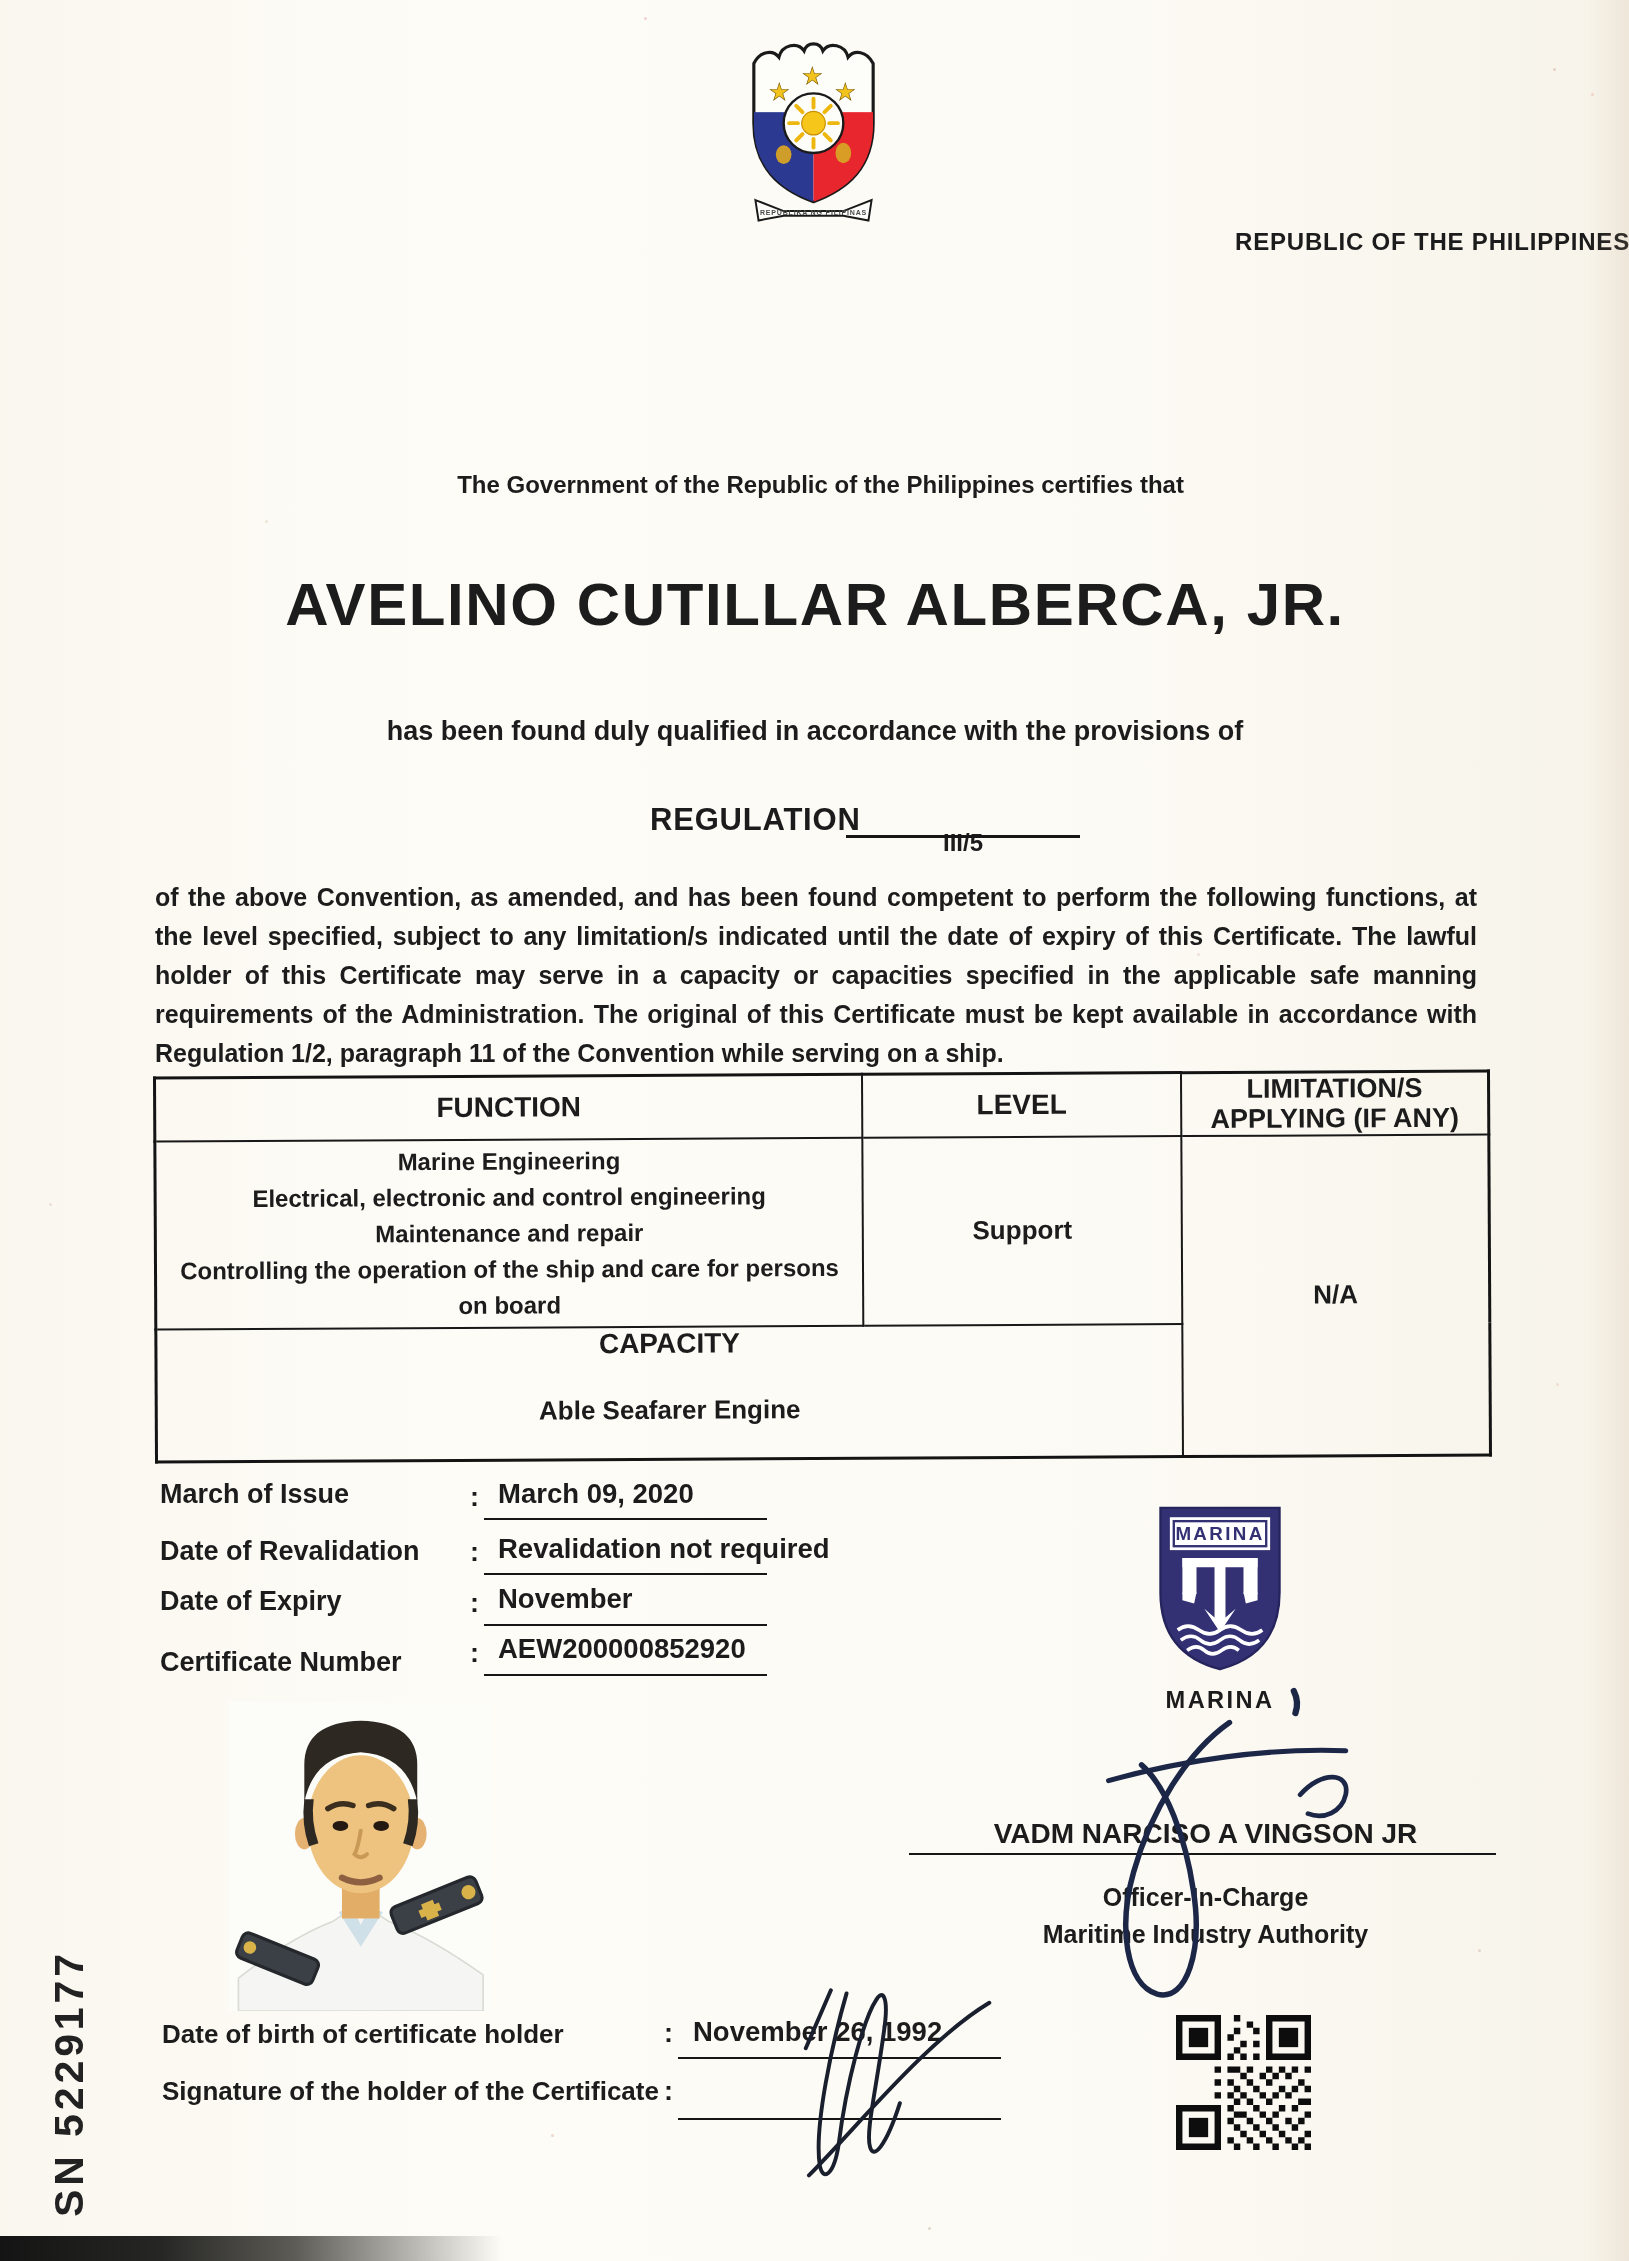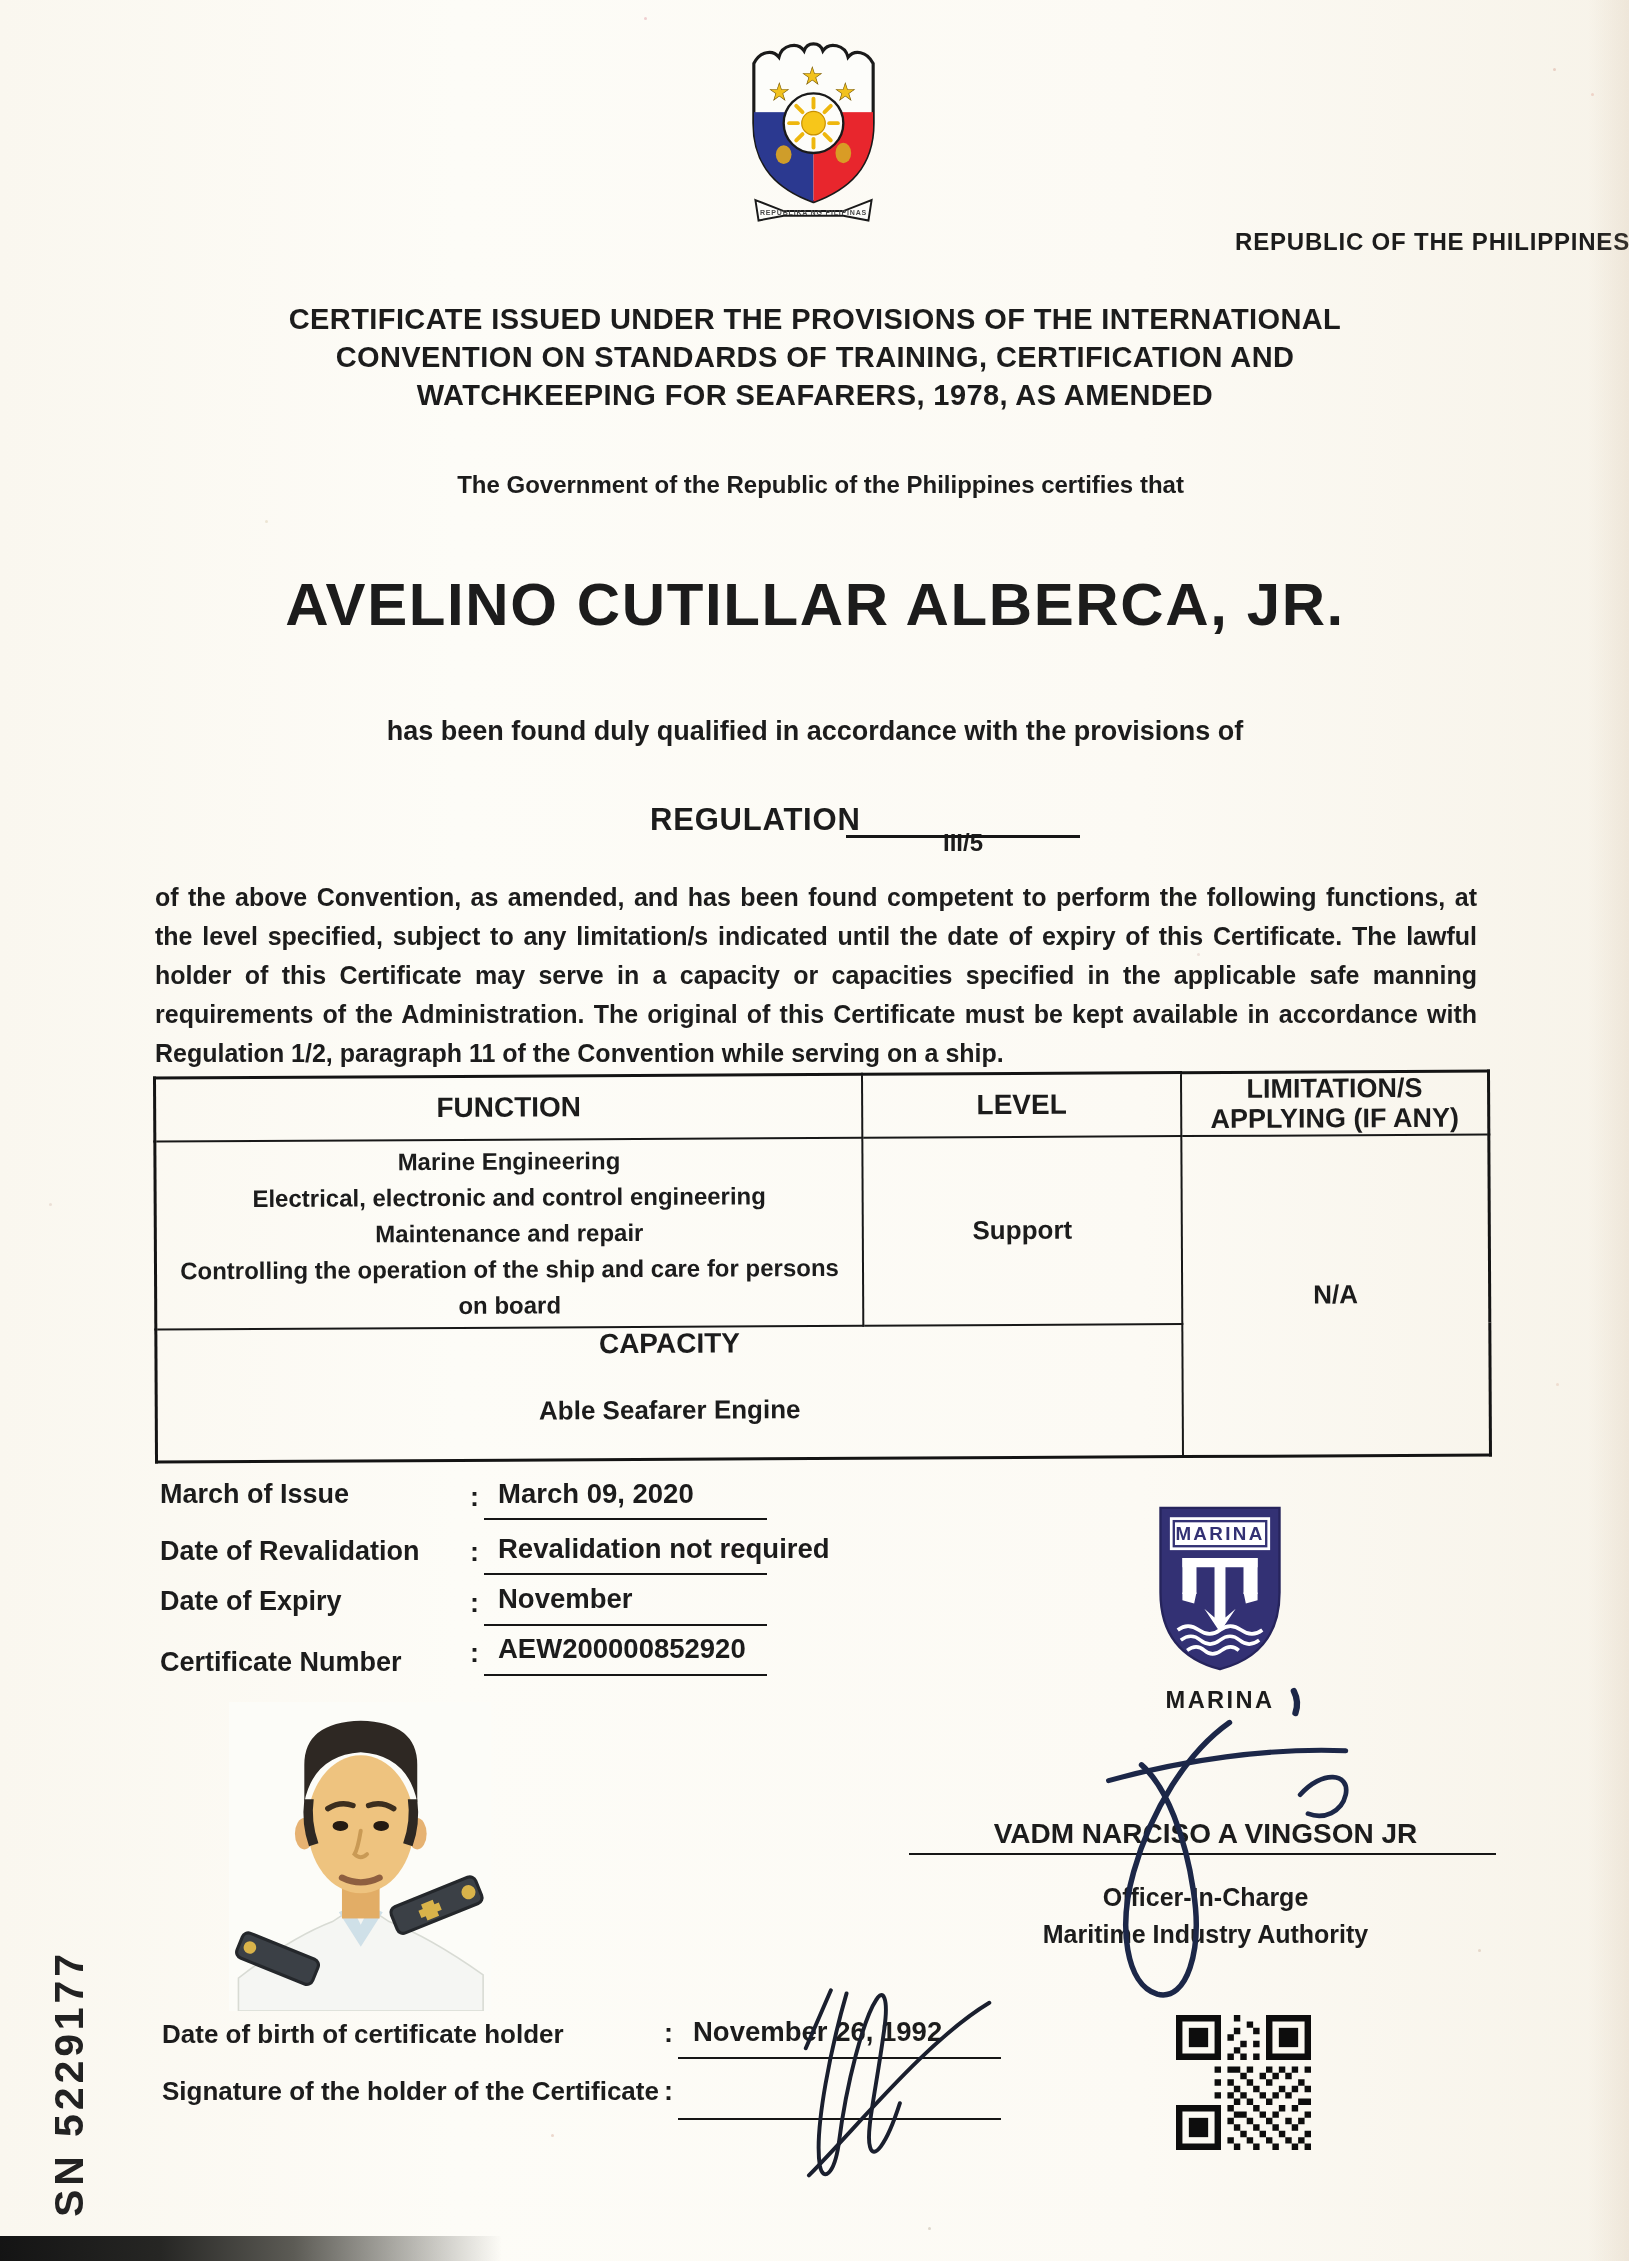--- a/index.html
+++ b/index.html
@@ -102,25 +102,20 @@
         <line x1="86" y1="126" x2="78" y2="134"></line>
           <line x1="114" y1="126" x2="122" y2="134"></line>
       </g>
     </g>
     <path d="M26,210 L62,224 H138 L174,210 L170,236 L138,230 H62 L30,236 Z" fill="#fdfdfa" stroke="#1a1a1a" stroke-width="2.5"></path>
     <text x="100" y="229" text-anchor="middle" font-size="9" letter-spacing="1" fill="#4a4a4a" font-weight="bold">REPUBLIKA NG PILIPINAS</text>
   </svg>
 
   <div class="abs center country">REPUBLIC OF THE PHILIPPINES</div>
 
-  <div class="abs center title-block">
-    <div class="title-line">CERTIFICATE ISSUED UNDER THE PROVISIONS OF THE INTERNATIONAL</div>
-    <div class="title-line">CONVENTION ON STANDARDS OF TRAINING, CERTIFICATION AND</div>
-    <div class="title-line">WATCHKEEPING FOR SEAFARERS, 1978, AS AMENDED</div>
-  </div>
 
   <div class="abs center certifies">The Government of the Republic of the Philippines certifies that</div>
   <div class="abs center holder-name">AVELINO CUTILLAR ALBERCA, JR.</div>
   <div class="abs center qualified">has been found duly qualified in accordance with the provisions of</div>
 
   <div class="abs reg-label">REGULATION</div>
   <div class="abs reg-value">III/5</div>
   <div class="abs rule reg-rule"></div>
 
   <div class="abs body-par">of the above Convention, as amended, and has been found competent to perform the following functions, at the level specified, subject to any limitation/s indicated until the date of expiry of this Certificate. The lawful holder of this Certificate may serve in a capacity or capacities specified in the applicable safe manning requirements of the Administration. The original of this Certificate must be kept available in accordance with Regulation 1/2, paragraph 11 of the Convention while serving on a ship.</div>

